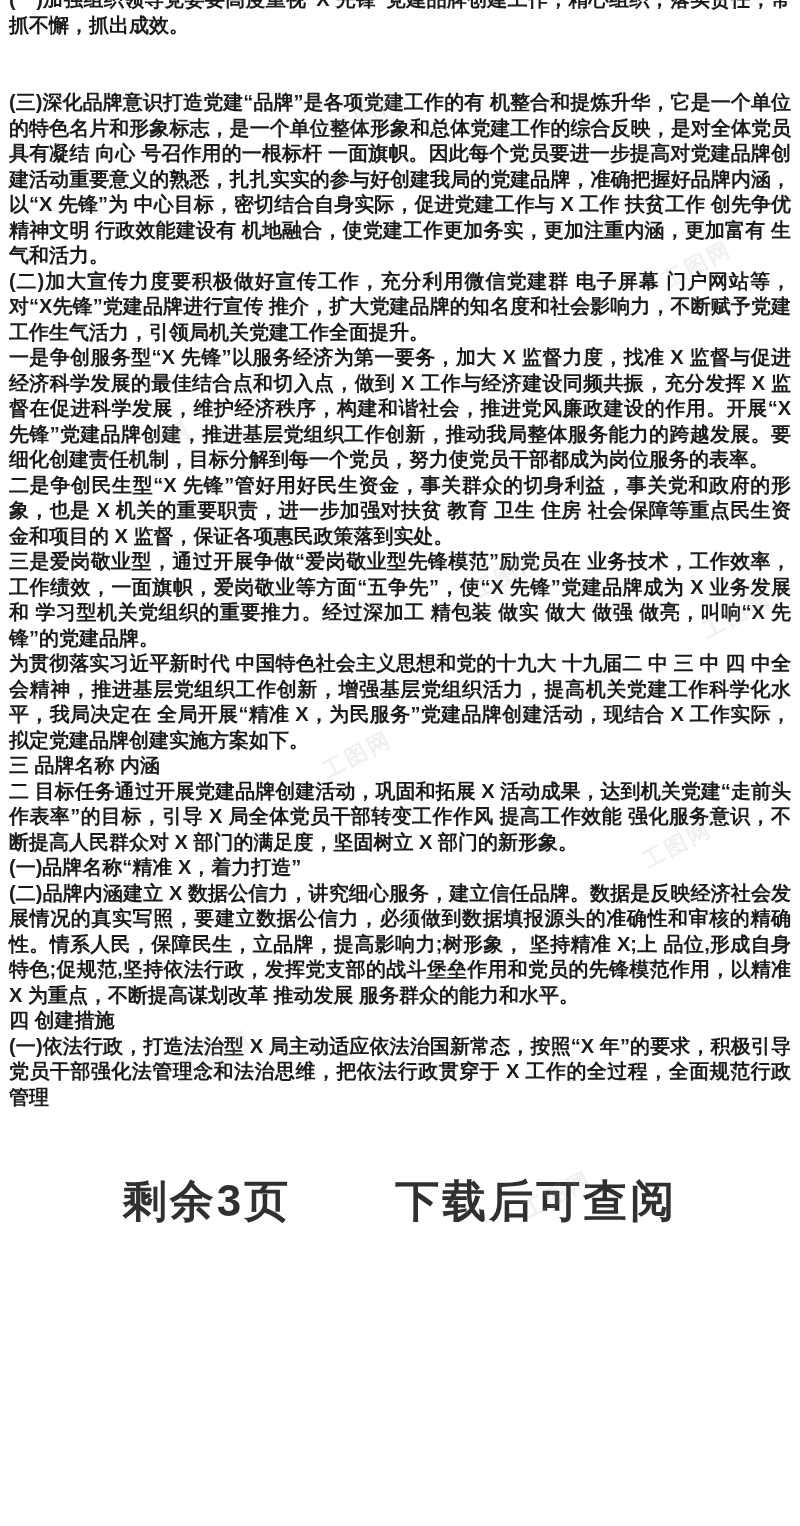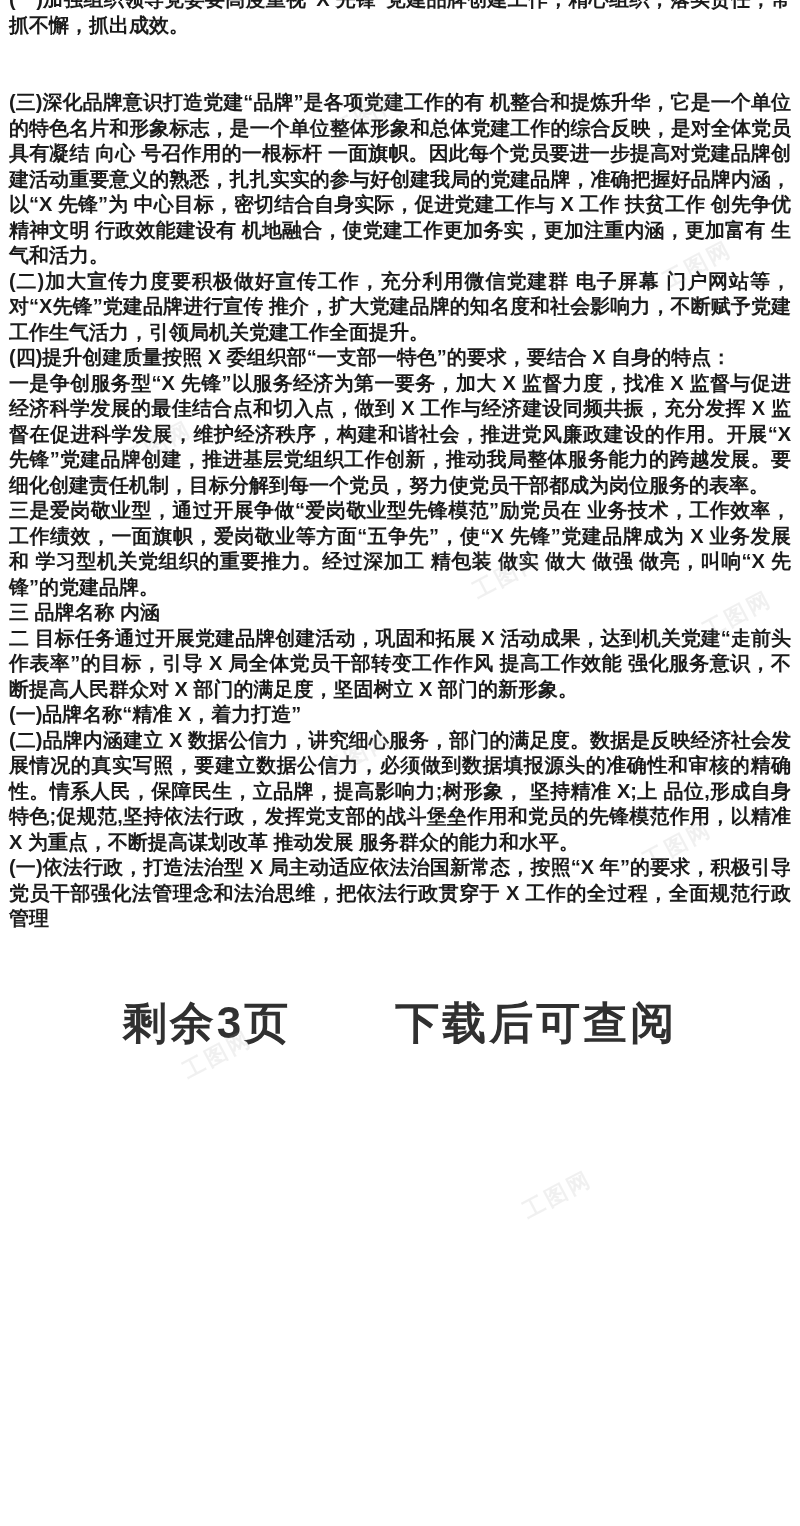--- a/index.html
+++ b/index.html
@@ -72,27 +72,29 @@
     <span class="wm" style="left:640px; top:830px;">工图网</span>
     <span class="wm" style="left:180px; top:1040px;">工图网</span>
     <span class="wm" style="left:520px; top:1180px;">工图网</span>
   </div>
 
   <div class="doc">
     <p class="para">(一)加强组织领导党委要高度重视“X 先锋”党建品牌创建工作，精心组织，落实责任，常抓不懈，抓出成效。</p>
     <div class="para-gap"></div>
     <p class="para">(三)深化品牌意识打造党建“品牌”是各项党建工作的有 机整合和提炼升华，它是一个单位的特色名片和形象标志，是一个单位整体形象和总体党建工作的综合反映，是对全体党员具有凝结 向心 号召作用的一根标杆 一面旗帜。因此每个党员要进一步提高对党建品牌创建活动重要意义的熟悉，扎扎实实的参与好创建我局的党建品牌，准确把握好品牌内涵，以“X 先锋”为 中心目标，密切结合自身实际，促进党建工作与 X 工作 扶贫工作 创先争优 精神文明 行政效能建设有 机地融合，使党建工作更加务实，更加注重内涵，更加富有 生气和活力。</p>
     <p class="para">(二)加大宣传力度要积极做好宣传工作，充分利用微信党建群 电子屏幕 门户网站等，对“X先锋”党建品牌进行宣传 推介，扩大党建品牌的知名度和社会影响力，不断赋予党建工作生气活力，引领局机关党建工作全面提升。</p>
-    <p class="para">(四)提升创建质量按照 X 委组织部“一支部一特色”的要求，要结合 X 自身的特点：</p>
     <p class="para">一是争创服务型“X 先锋”以服务经济为第一要务，加大 X 监督力度，找准 X 监督与促进经济科学发展的最佳结合点和切入点，做到 X 工作与经济建设同频共振，充分发挥 X 监督在促进科学发展，维护经济秩序，构建和谐社会，推进党风廉政建设的作用。开展“X 先锋”党建品牌创建，推进基层党组织工作创新，推动我局整体服务能力的跨越发展。要细化创建责任机制，目标分解到每一个党员，努力使党员干部都成为岗位服务的表率。</p>
+    <p class="para">二是争创民生型“X 先锋”管好用好民生资金，事关群众的切身利益，事关党和政府的形象，也是 X 机关的重要职责，进一步加强对扶贫 教育 卫生 住房 社会保障等重点民生资金和项目的 X 监督，保证各项惠民政策落到实处。</p>
     <p class="para">三是爱岗敬业型，通过开展争做“爱岗敬业型先锋模范”励党员在 业务技术，工作效率，工作绩效，一面旗帜，爱岗敬业等方面“五争先”，使“X 先锋”党建品牌成为 X 业务发展和 学习型机关党组织的重要推力。经过深加工 精包装 做实 做大 做强 做亮，叫响“X 先锋”的党建品牌。</p>
+    <p class="para">为贯彻落实习近平新时代 中国特色社会主义思想和党的十九大 十九届二 中 三 中 四 中全会精神，推进基层党组织工作创新，增强基层党组织活力，提高机关党建工作科学化水平，我局决定在 全局开展“精准 X，为民服务”党建品牌创建活动，现结合 X 工作实际，拟定党建品牌创建实施方案如下。</p>
     <p class="para">三 品牌名称 内涵</p>
     <p class="para">二 目标任务通过开展党建品牌创建活动，巩固和拓展 X 活动成果，达到机关党建“走前头作表率”的目标，引导 X 局全体党员干部转变工作作风 提高工作效能 强化服务意识，不断提高人民群众对 X 部门的满足度，坚固树立 X 部门的新形象。</p>
     <p class="para">(一)品牌名称“精准 X，着力打造”</p>
-    <p class="para">(二)品牌内涵建立 X 数据公信力，讲究细心服务，部门的满足度。数据是反映经济社会发展情况的真实写照，要建立数据公信力，必须做到数据填报源头的准确性和审核的精确性。情系人民，保障民生，立品牌，提高影响力;树形象， 坚持精准 X;上 品位,形成自身特色;促规范,坚持依法行政，发挥党支部的战斗堡垒作用和党员的先锋模范作用，以精准 X 为重点，不断提高谋划改革 推动发展 服务群众的能力和水平。</p>
+    <p class="para">(二)品牌内涵建立 X 数据公信力，讲究细心服务，建立信任品牌。数据是反映经济社会发展情况的真实写照，要建立数据公信力，必须做到数据填报源头的准确性和审核的精确性。情系人民，保障民生，立品牌，提高影响力;树形象， 坚持精准 X;上 品位,形成自身特色;促规范,坚持依法行政，发挥党支部的战斗堡垒作用和党员的先锋模范作用，以精准 X 为重点，不断提高谋划改革 推动发展 服务群众的能力和水平。</p>
+    <p class="para">四 创建措施</p>
     <p class="para">(一)依法行政，打造法治型 X 局主动适应依法治国新常态，按照“X 年”的要求，积极引导党员干部强化法管理念和法治思维，把依法行政贯穿于 X 工作的全过程，全面规范行政管理</p>
   </div>
 
   <div class="footer">
     <span>剩余3页</span>
     <span>下载后可查阅</span>
   </div>
 
 </div>
 

